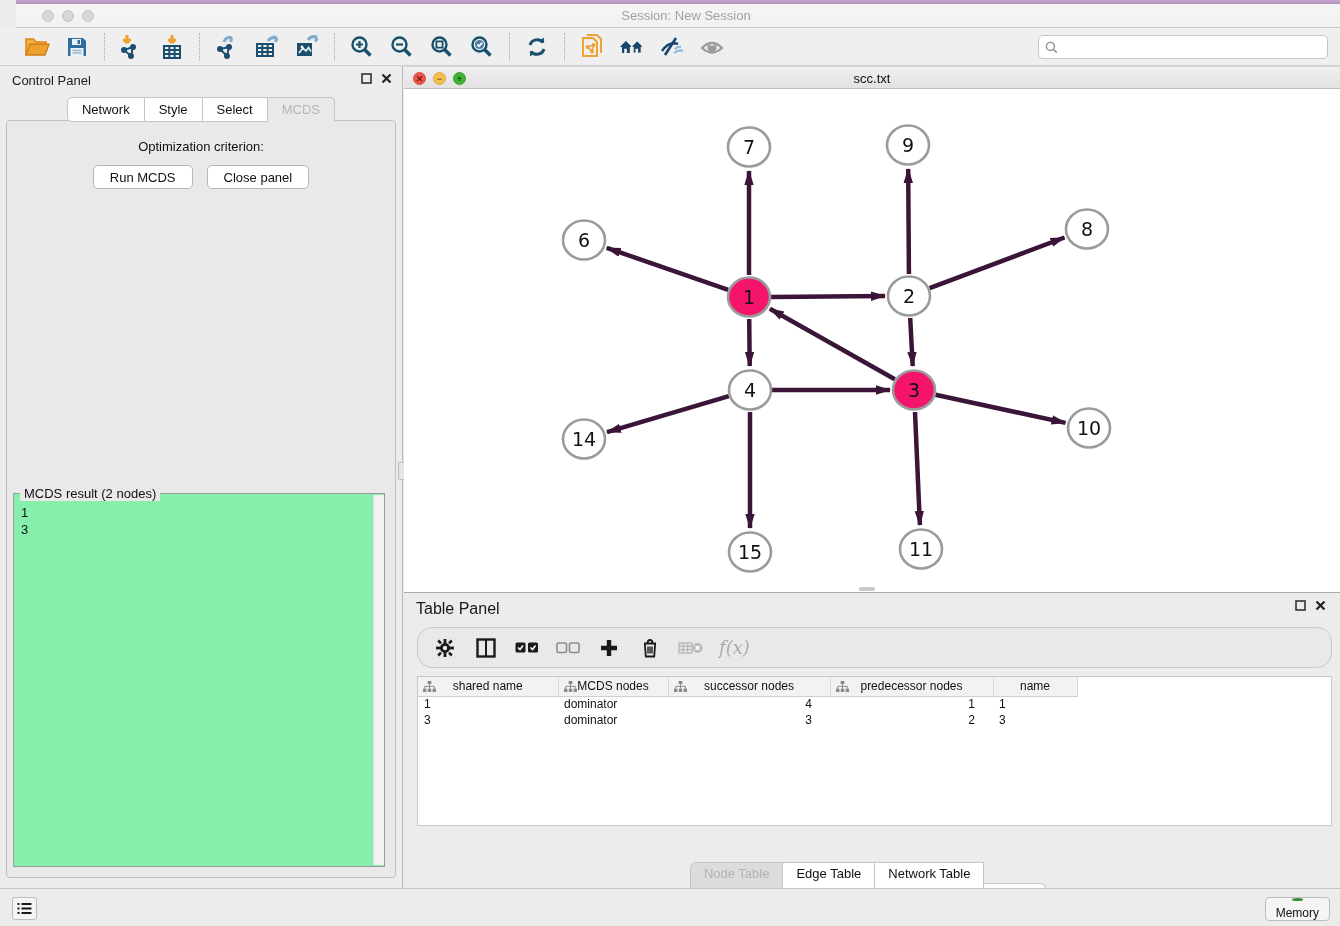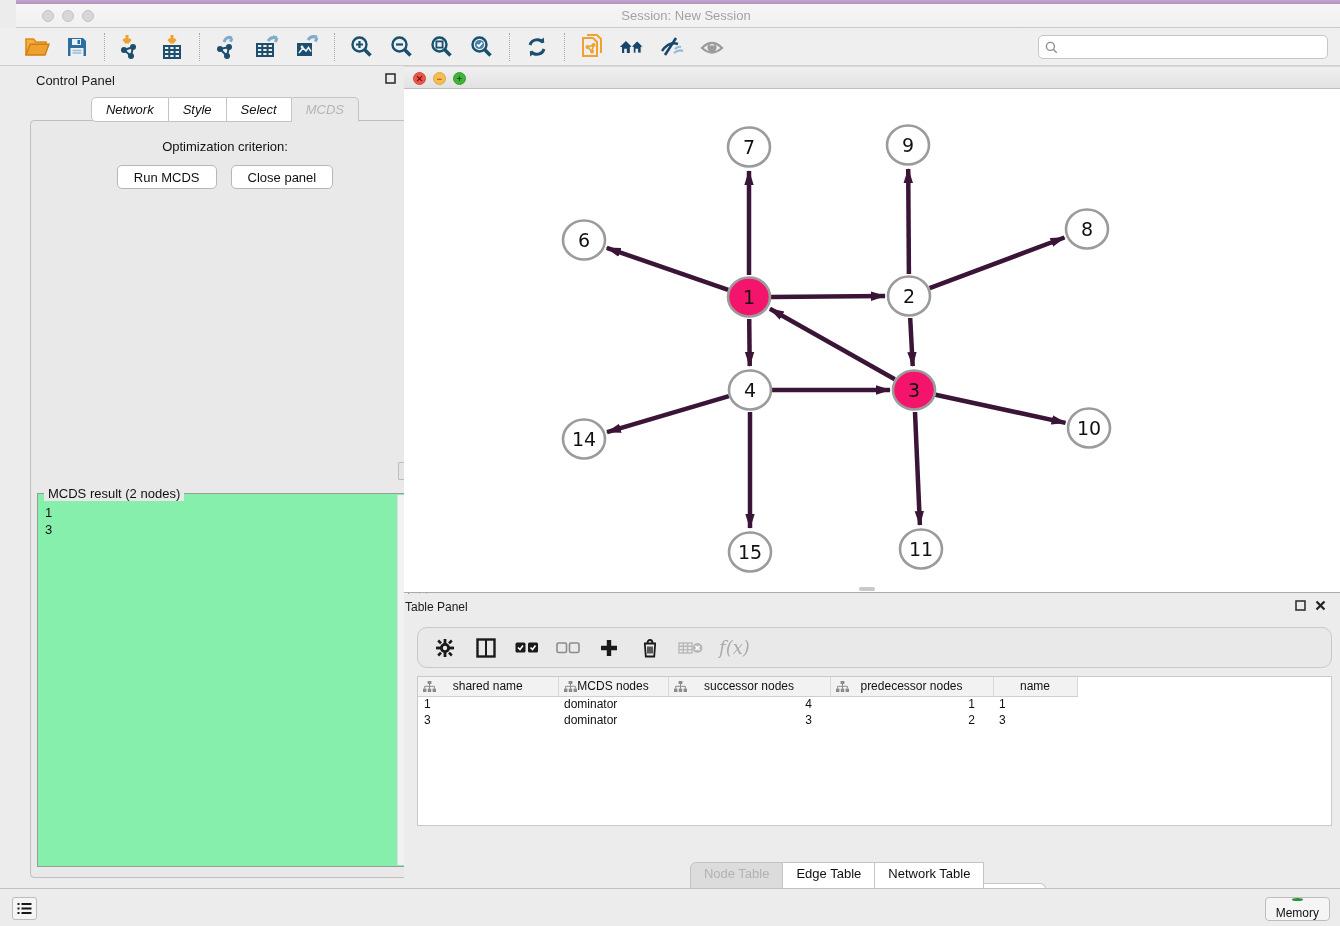--- a/index.html
+++ b/index.html
@@ -24,24 +24,24 @@
   .tgroup { display:flex; align-items:center; gap:14px; padding:0 14px; }
   .tsep { width:0; height:28px; border-left:1px dotted #A9A9A9; }
   .ticon { width:26px; height:26px; display:flex; align-items:center; justify-content:center; }
   #search-box { position:absolute; right:12px; top:7px; width:290px; height:24px;
     background:#fff; border:1px solid #C6C6C6; border-radius:5px; display:flex; align-items:center;
     padding-left:6px; gap:4px; }
   #search-box input { border:none; outline:none; flex:1; font-size:12px; background:transparent; }
 
   
   #control-panel { position:absolute; left:0; top:66px; width:403px; height:822px;
-    background:#ECECEC; border-right:1px solid #B9B9B9;margin-left:24px; }
+    background:#ECECEC; border-right:1px solid #B9B9B9; }
   #cp-header { position:absolute; left:12px; top:7px; font-size:13px; color:#1a1a1a; }
   .panel-btns { position:absolute; right:10px; top:7px; display:flex; gap:9px; align-items:center; }
-  #cp-tabs { position:absolute; left:0; right:0; top:31px; display:flex; justify-content:center;font-style:italic; }
+  #cp-tabs { position:absolute; left:0; right:0; top:31px; display:flex; justify-content:center; }
   .cp-tab { font-size:13px; padding:4px 14px; background:#fff; border:1px solid #C4C4C4;
     border-left-width:0; color:#111; position:relative; z-index:2; }
   .cp-tab:first-child { border-left-width:1px; border-top-left-radius:5px; border-bottom-left-radius:5px; }
   .cp-tab.active { background:#E9E9E9; color:#B5B5B5; border-bottom-color:#E9E9E9;
     border-top-right-radius:5px; border-top-left-radius:2px; }
   #cp-box { position:absolute; left:6px; right:6px; top:54px; bottom:10px;
     background:#E9E9E9; border:1px solid #BFBFBF; border-radius:4px; }
   #criterion-label { margin-top:18px; text-align:center; font-size:13px; color:#111; }
   #criterion-select { margin:8px auto 0; width:308px; height:23px; background:#fff;
     border:1px solid #B7B7B7; border-radius:5px; display:flex; align-items:center;
@@ -72,23 +72,23 @@
   .ml-green { background:#44B238; color:#0D5B10; border:1px solid #3A9C30; }
   #net-title { position:absolute; left:0; right:0; top:4px; text-align:center; font-size:13px; color:#111; }
   #net-canvas { position:absolute; left:0; top:24px; right:0; bottom:0; background:#fff; }
   #net-canvas svg text { font-family:"DejaVu Sans", sans-serif; }
   #net-hstub { position:absolute; left:455px; bottom:1px; width:16px; height:4px; background:#C9C9C9; border-radius:2px;}
   #cp-grip { position:absolute; left:-6px; top:396px; width:7px; height:18px; background:#E5E5E5;
     border:1px solid #BDBDBD; border-radius:1px; }
 
   
   #table-panel { position:absolute; left:404px; top:594px; width:936px; height:294px; background:#ECECEC; }
-  #tp-header { position:absolute; left:1px; top:6px; font-size:12px; color:#1a1a1a; }
+  #tp-header { position:absolute; left:12px; top:6px; font-size:16px; color:#1a1a1a; }
   #tp-toolbar { position:absolute; left:13px; right:8px; top:33px; height:41px;
-    background:#E9E9E9; border:1px solid #C9C9C9; border-radius:10px;
+    background:#E9E9E9; border:1px solid #C9C9C9; border-radius:15px;
     display:flex; align-items:center; gap:15px; padding-left:14px; }
   #tp-table-wrap { position:absolute; left:13px; right:8px; top:82px; height:150px;
     background:#fff; border:1px solid #C9C9C9; overflow:hidden; }
   table#node-table { border-collapse:collapse; width:100%; font-size:12px; table-layout:fixed; }
   #node-table th { height:19px; background:#F2F2F2; border-right:1px solid #D9D9D9;
     border-bottom:1px solid #CFCFCF; font-weight:normal; color:#111; position:relative;
     text-align:center; vertical-align:middle; padding:0 2px; }
   #node-table th .hicon { position:absolute; left:5px; top:4px; }
   #node-table th.filler { border-right:none; background:#fff; border-bottom:1px solid #FFF; }
   #node-table td { height:16px; padding:0 6px; color:#111; white-space:nowrap; }
@@ -313,20 +313,21 @@
 </div>
 
 <div id="network-window">
   <div id="cp-grip"></div>
   <div id="net-titlebar">
     <div class="mini-lights">
       <div class="mini-light ml-red">✕</div>
       <div class="mini-light ml-yellow">−</div>
       <div class="mini-light ml-green">+</div>
     </div>
+    <div id="net-title">scc.txt</div>
   </div>
   <div id="net-canvas"><svg width="936" height="503" viewBox="0 0 936 503">
         <defs>
           <marker id="arrow" markerUnits="userSpaceOnUse" markerWidth="16" markerHeight="12" refX="14" refY="5.5" orient="auto">
             <path d="M0,0.8 L15,5.5 L0,10.2 Z" fill="#3A1537"></path>
           </marker>
         </defs>
         <line x1="345.0" y1="185.0" x2="345.0" y2="81.0" stroke="#3A1537" stroke-width="4.5" marker-end="url(#arrow)"></line>
         <line x1="324.2" y1="199.8" x2="202.7" y2="157.8" stroke="#3A1537" stroke-width="4.5" marker-end="url(#arrow)"></line>
         <line x1="367.0" y1="206.9" x2="481.0" y2="206.1" stroke="#3A1537" stroke-width="4.5" marker-end="url(#arrow)"></line>

